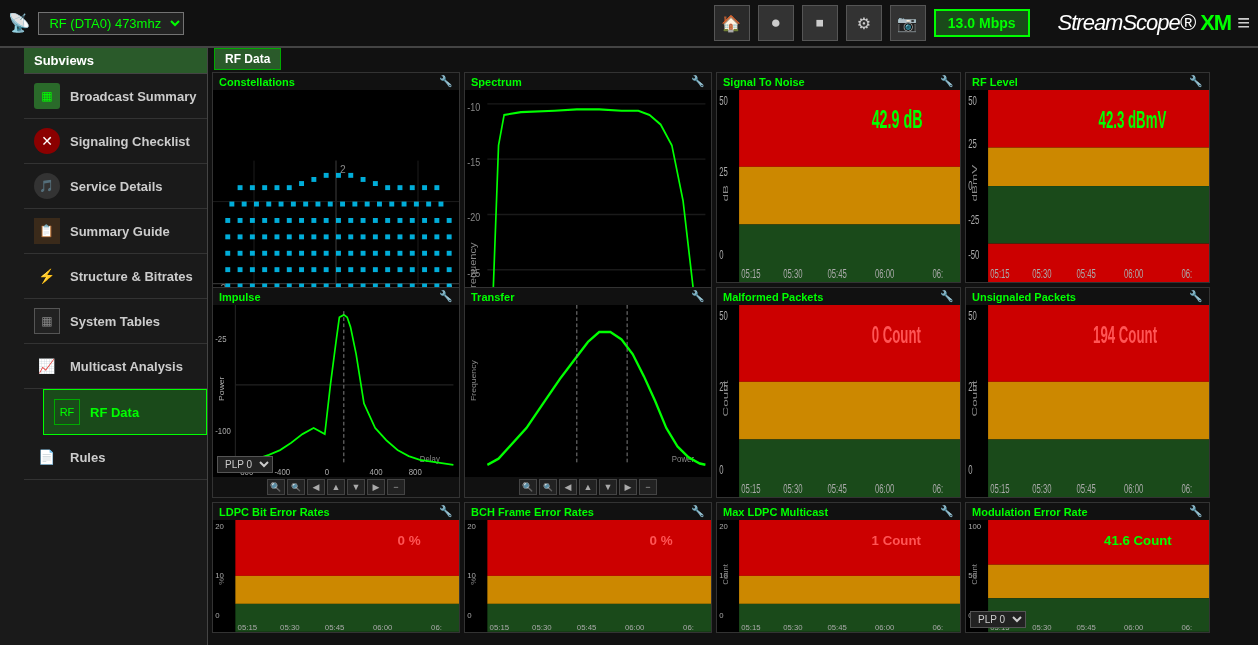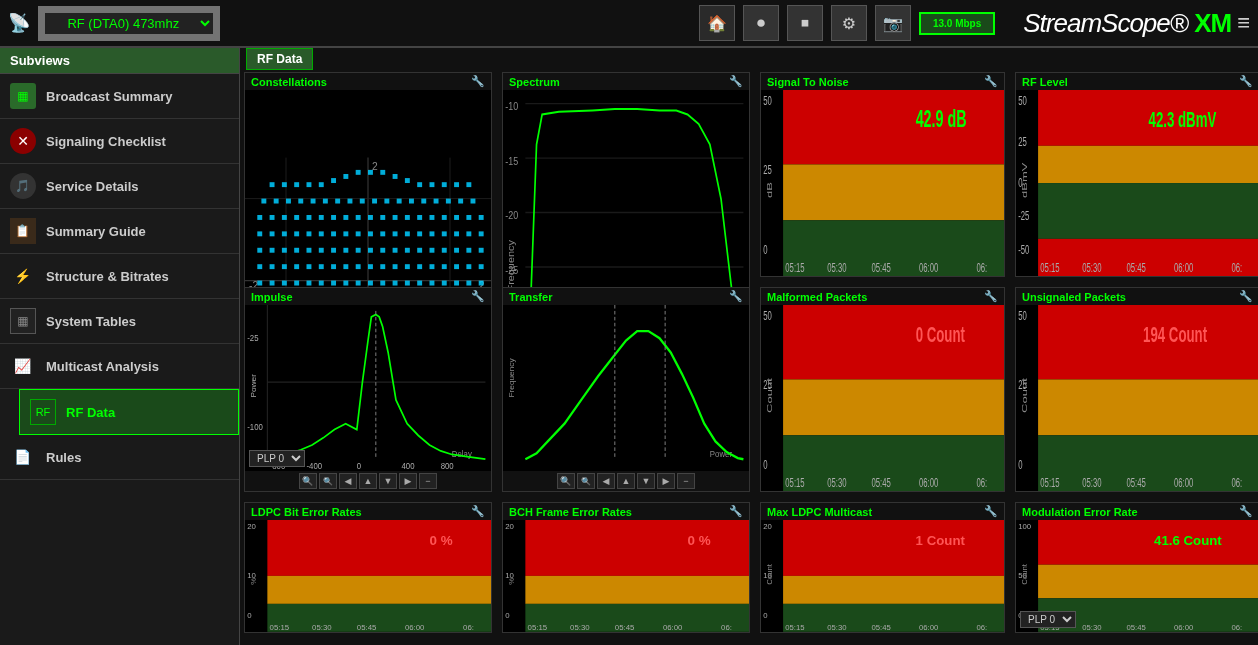--- a/index.html
+++ b/index.html
@@ -1,30 +1,30 @@
 <!DOCTYPE html>
 <html><head>
   <meta charset="utf-8">
   <style>
     * { box-sizing: border-box; margin: 0; padding: 0; }
     body { background: #1a1a1a; color: #fff; font-family: Arial, sans-serif; font-size: 12px; width: 1258px; height: 645px; overflow: hidden; }
 
     
     .header { background: #111; border-bottom: 2px solid #444; display: flex; align-items: center; height: 48px; padding: 0 8px; gap: 8px; }
-    .header-dropdown { background: #222; color: #0f0; border: 7px solid #737373; padding: 2px 18px; font-size: 13px; }
+    .header-dropdown { background: #222; color: #0f0; border: 1px solid #737373; padding: 2px 6px; font-size: 13px; }
     .header-spacer { flex: 1; }
     .header-btn { background: #333; border: 1px solid #555; color: #ccc; width: 36px; height: 36px; display: flex; align-items: center; justify-content: center; cursor: pointer; font-size: 16px; }
     .header-btn.home { background: #2a2a2a; }
-    .header-bitrate { background: #1a4a1a; border: 2px solid #0f0; color: #0f0; font-size: 10px; font-weight: bold; padding: 4px 12px; }
+    .header-bitrate { background: #1a4a1a; border: 2px solid #0f0; color: #0f0; font-size: 14px; font-weight: bold; padding: 4px 12px; }
 
     
     .main { display: flex; height: calc(645px - 48px); }
 
     
-    .sidebar { width: 240px; background: #1a1a1a; border-right: 1px solid #444; flex-shrink: 0; }
+    .sidebar { width: 208px; background: #1a1a1a; border-right: 1px solid #444; flex-shrink: 0; padding-left: 24px; }
     .sidebar-header { background: #2a5a2a; color: #fff; padding: 5px 10px; font-size: 13px; font-weight: bold; border-bottom: 1px solid #444; }
     .sidebar-item { display: flex; align-items: center; padding: 9px 10px; cursor: pointer; border-bottom: 1px solid #333; gap: 10px; }
     .sidebar-item.active { background: #1a4a1a; border: 1px solid #0f0; margin-left: 19px; }
     .sidebar-icon { width: 26px; height: 26px; display: flex; align-items: center; justify-content: center; flex-shrink: 0; }
     .sidebar-label { font-size: 13px; font-weight: bold; color: #ccc; }
     .sidebar-item.active .sidebar-label { color: #0f0; }
 
     
     .content { flex: 1; background: #111; overflow: hidden; }
 
@@ -52,21 +52,21 @@
     <option>RF (DTA0) 473mhz</option>
   </select>
   <div class="header-spacer"></div>
   <div class="header-btn home">🏠</div>
   <div class="header-btn" style="background:#333;">⏺</div>
   <div class="header-btn">⏹</div>
   <div class="header-btn">⚙</div>
   <div class="header-btn">📷</div>
   <div class="header-bitrate">13.0 Mbps</div>
   <div style="margin-left:20px;display:flex;align-items:center;gap:6px;">
-    <span style="font-size:26px;font-style:italic;color:#fff;font-weight:300;letter-spacing:-1px;">StreamScope® <span style="color:#0f0;font-weight:bold;font-style:normal;">XM</span></span>
+    <span style="font-size:22px;font-style:italic;color:#fff;font-weight:300;letter-spacing:-1px;">StreamScope® <span style="color:#0f0;font-weight:bold;font-style:normal;">XM</span></span>
     <span style="font-size:22px;color:#ccc;cursor:pointer;">≡</span>
   </div>
 </div>
 
 <div class="main">
 
   <div class="sidebar">
     <div class="sidebar-header">Subviews</div>
 
     <div class="sidebar-item">
@@ -105,21 +105,21 @@
       <div class="sidebar-icon" style="color:#888;font-size:14px;">📄</div>
       <span class="sidebar-label">Rules</span>
     </div>
   </div>
 
   <div class="content">
     <div style="padding:4px 6px;">
       <span style="background:#2a5a2a;border:1px solid #0a0;padding:3px 10px;font-size:12px;font-weight:bold;color:#fff;">RF Data</span>
     </div>
 
-    <div style="display:grid;grid-template-columns:248px 248px 245px 245px;grid-template-rows:1fr 1fr;gap:10px;padding:2px 4px;height:calc(100% - 32px);">
+    <div style="display:grid;grid-template-columns:248px 248px 245px 245px;grid-template-rows:1fr 1fr;gap:4px;padding:2px 4px;height:calc(100% - 32px);">
 
       <div class="panel" style="grid-row:1/3;grid-column:1/2;">
         <div class="panel-header">
           <span class="panel-title">Constellations</span>
           <span class="panel-wrench">🔧</span>
         </div>
         <div class="panel-body" style="position:relative;">
           <svg width="100%" height="100%" viewBox="-3 -3 6 6">
 
             <line x1="-3" y1="0" x2="3" y2="0" stroke="#333" stroke-width="0.03"></line>

